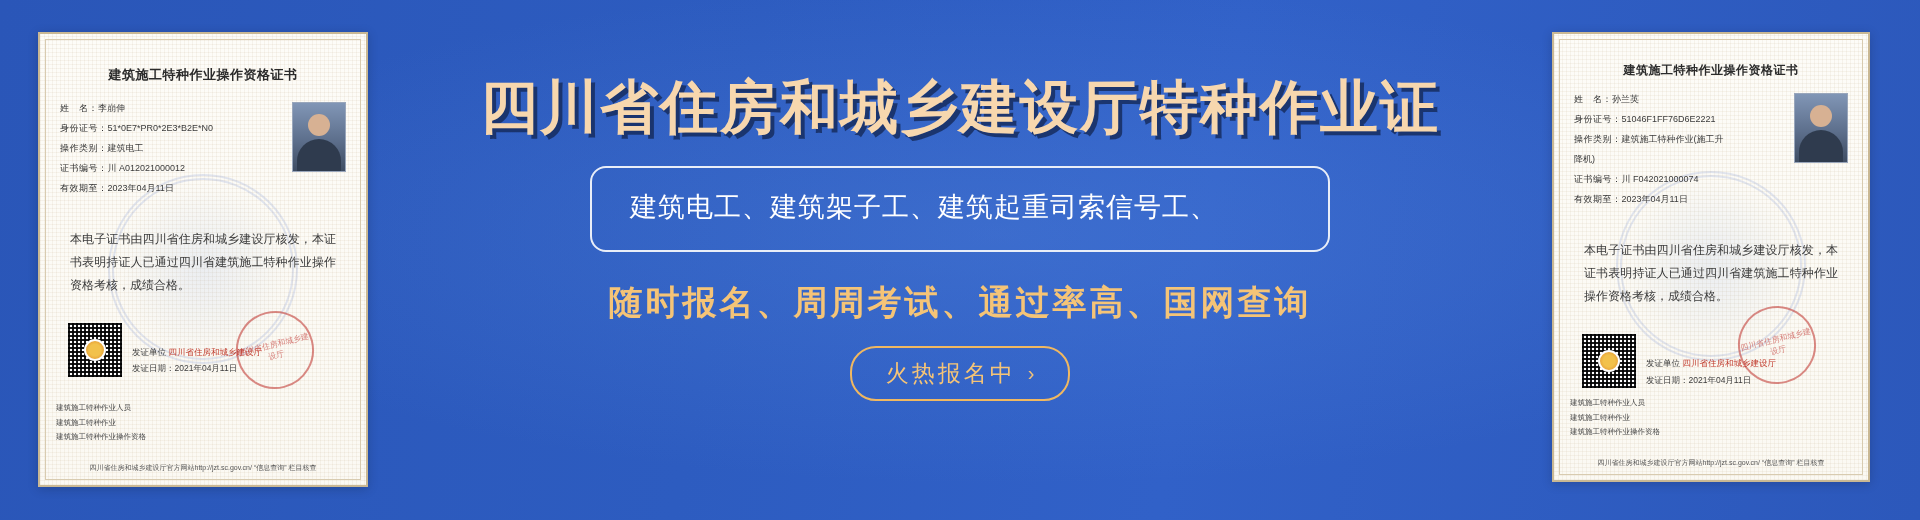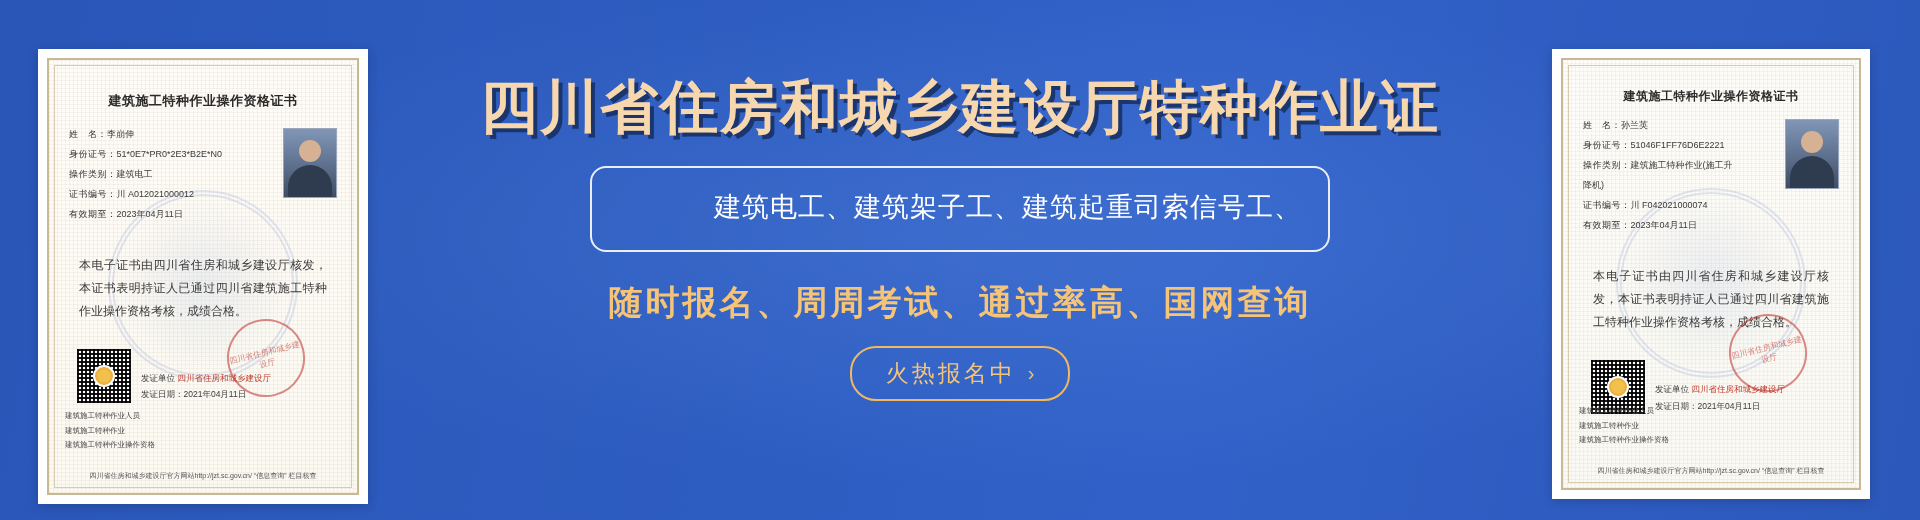--- a/index.html
+++ b/index.html
@@ -15,24 +15,24 @@
     overflow:hidden;
   }
   .banner::after{
     content:"";position:absolute;inset:0;
     background:radial-gradient(ellipse at 52% 45%, rgba(90,140,225,.30) 0%, rgba(42,90,188,0) 62%);
     pointer-events:none;
   }
 
   
   .cert{
-    position:absolute; top:49px;
+    position:absolute; top:32px;
     width:330px; height:455px;
     background:#ffffff;
-    padding:9px;
+    padding:0;
     box-shadow:0 2px 10px rgba(0,0,0,.18);
     z-index:3;
   }
   .cert.left{ left:38px; }
   .cert.right{ left:1552px; width:318px; height:450px; }
 
   .cert-inner{
     position:relative;
     width:100%; height:100%;
     background:
@@ -157,22 +157,22 @@
     text-shadow:4px 4px 0 rgba(22,45,95,.85);
     white-space:nowrap;
     line-height:1;
   }
 
   .infobox{
     margin-top:30px;
     width:740px;
     border:2px solid #e9eef8;
     border-radius:16px;
-    padding:20px 26px 22px;
-    text-align:right;
+    padding:20px 38px 22px;
+    text-align:left;
   }
   .infobox .line{
     color:#ffffff;
     font-size:27px;
     line-height:1.48;
     letter-spacing:1px;
     white-space:nowrap;
   }
 
   .subline{

